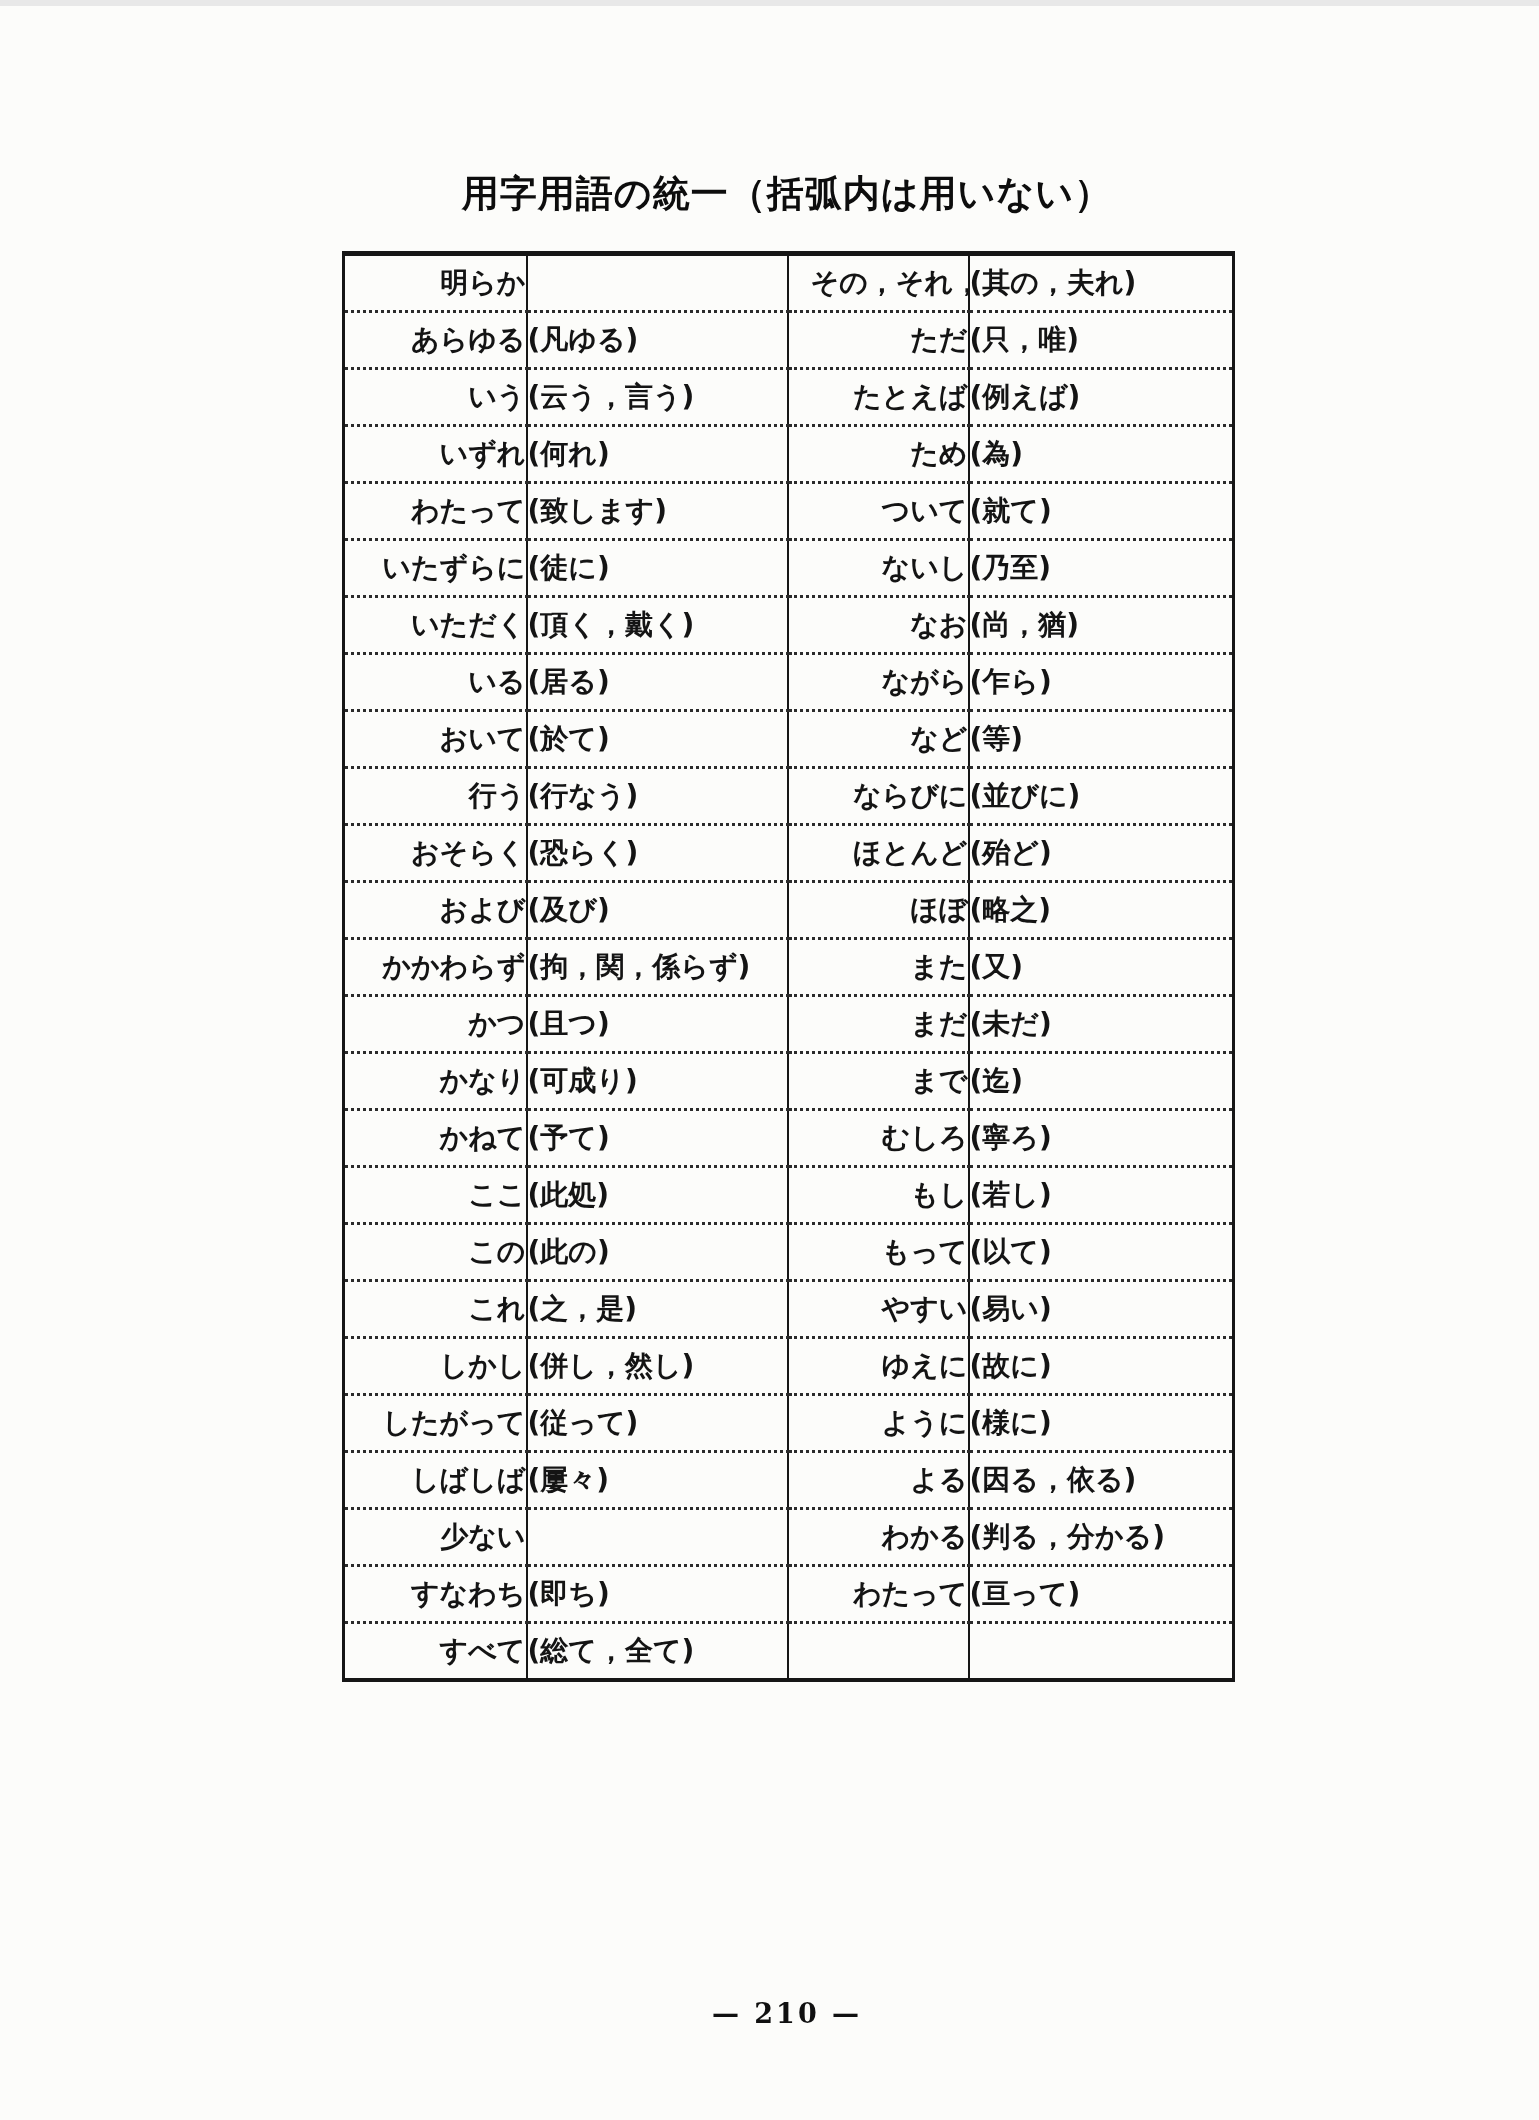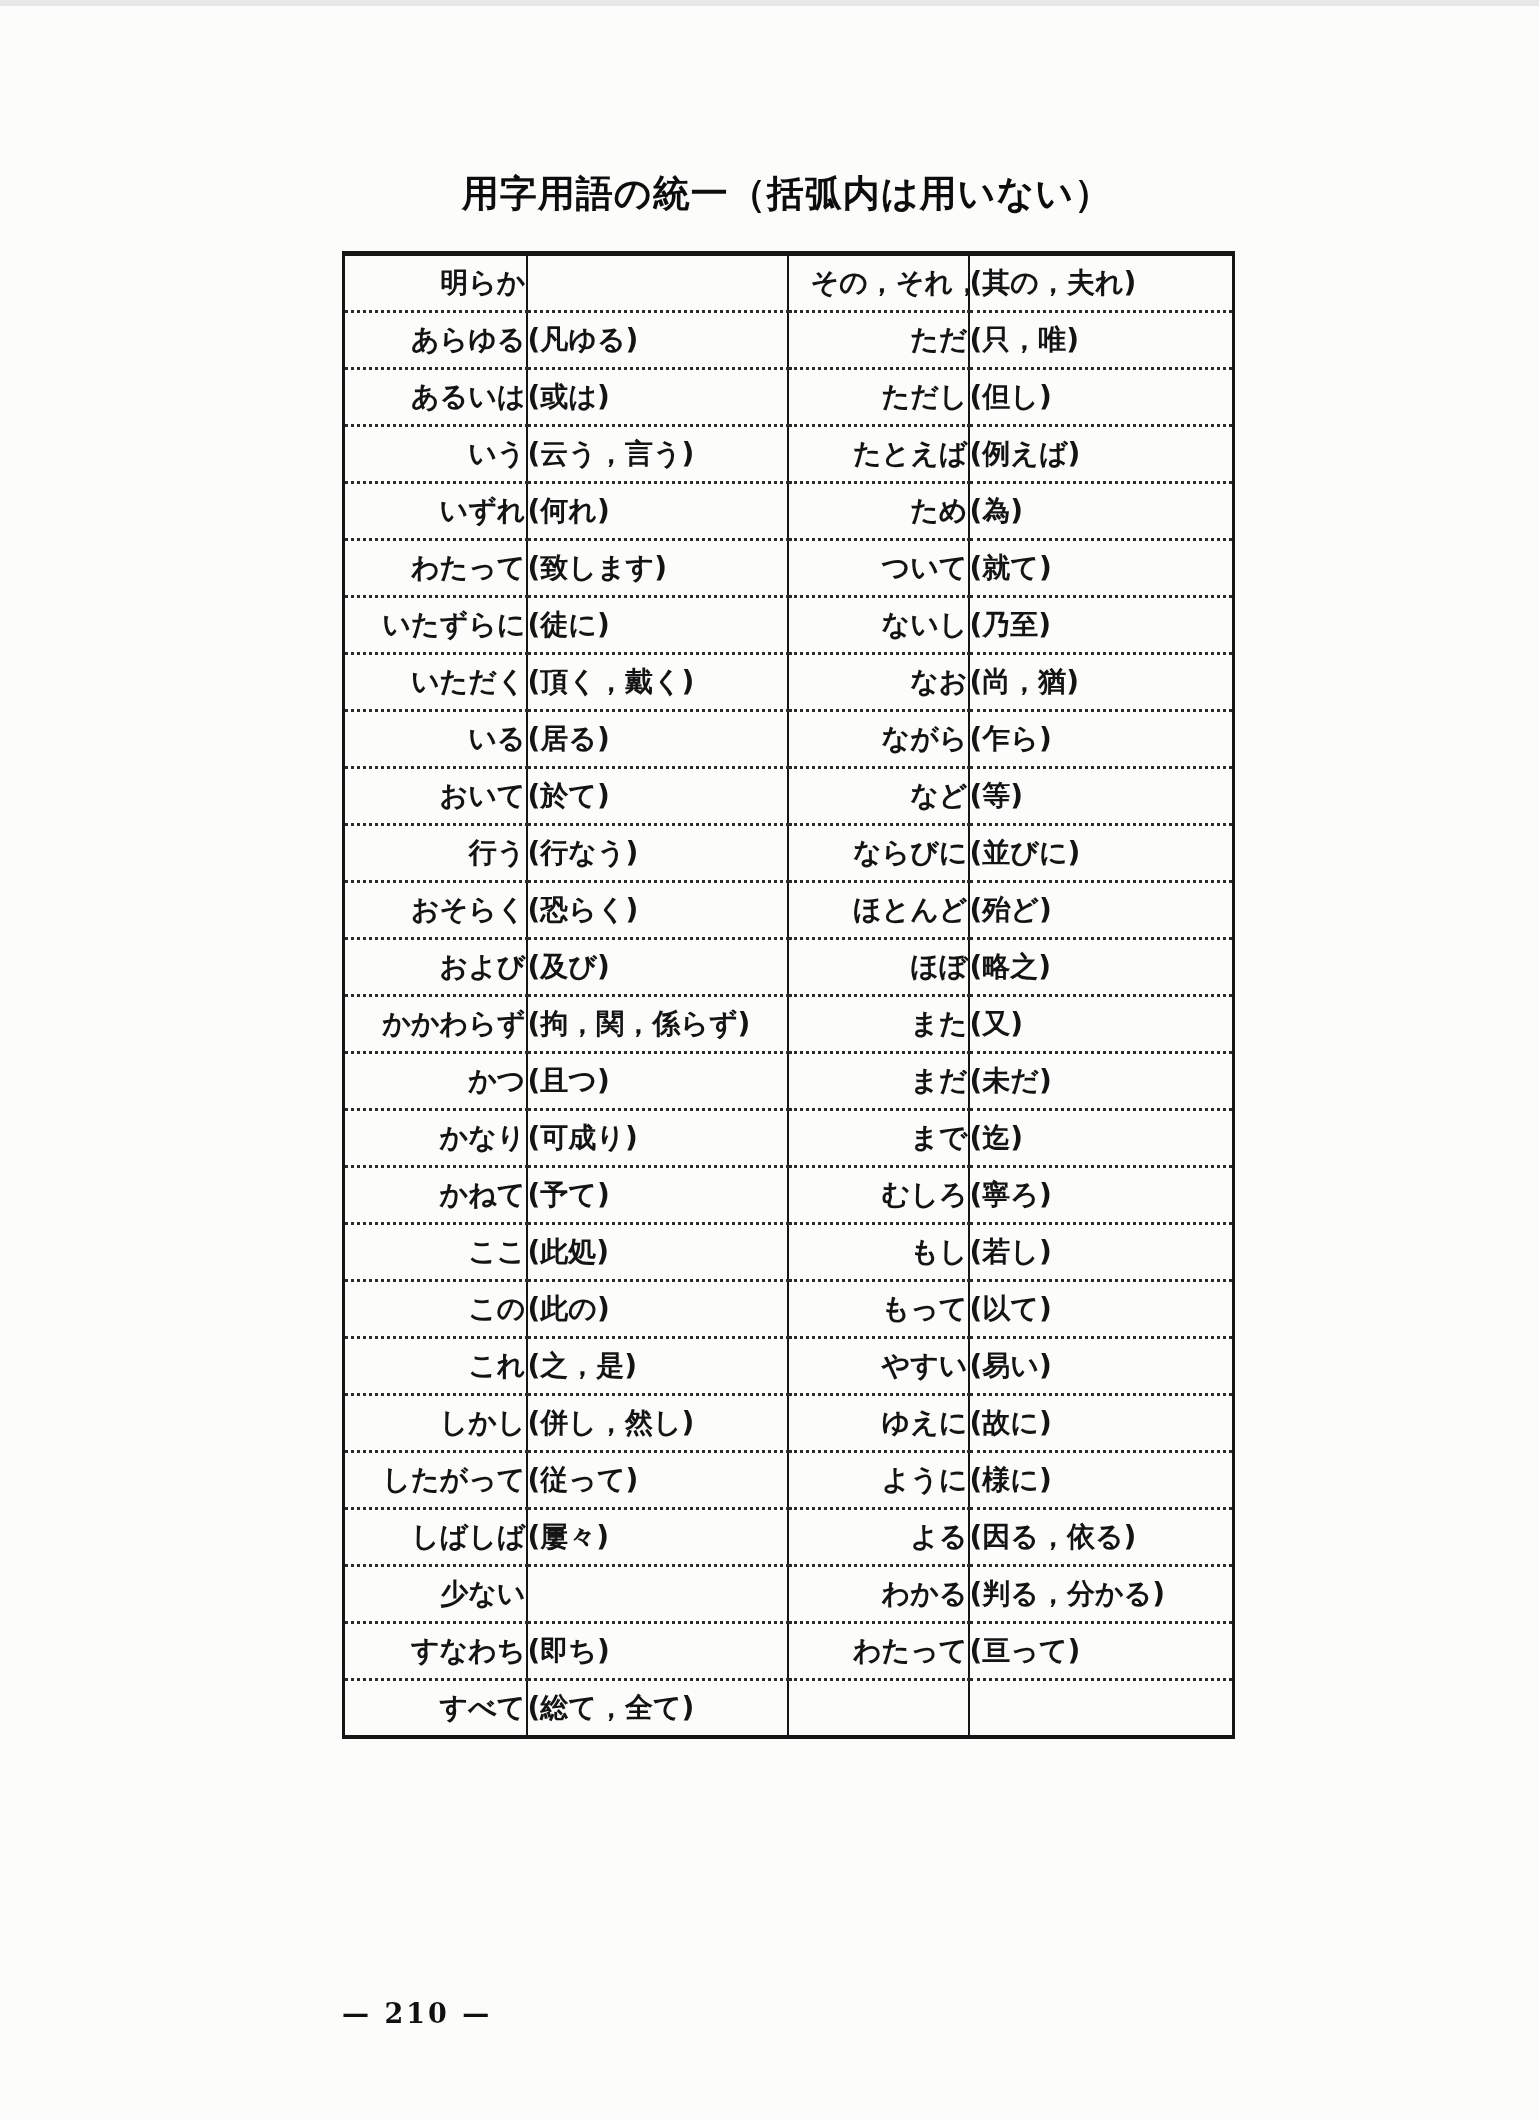--- a/index.html
+++ b/index.html
@@ -61,21 +61,21 @@
     text-align: right;
     padding-left: 22px;
   }
   .doc-table td.paren {
   }
   .footer {
     position: absolute;
     top: 1992px;
     left: 342px;
     width: 890px;
-    text-align: left;
+    text-align: center;
     font-size: 27px;
     font-weight: 700;
     letter-spacing: 3px;
     font-family: "DejaVu Serif", serif;
     color: #101010;
   }
 </style>
 </head>
 <body>
 
@@ -97,26 +97,20 @@
     <td class="c4 paren">(其の，夫れ)</td>
   </tr>
 
   <tr>
     <td class="c1 word">あらゆる</td>
     <td class="c2 paren">(凡ゆる)</td>
     <td class="c3 word">ただ</td>
     <td class="c4 paren">(只，唯)</td>
   </tr>
 
-  <tr>
-    <td class="c1 word">あるいは</td>
-    <td class="c2 paren">(或は)</td>
-    <td class="c3 word">ただし</td>
-    <td class="c4 paren">(但し)</td>
-  </tr>
 
   <tr>
     <td class="c1 word">いう</td>
     <td class="c2 paren">(云う，言う)</td>
     <td class="c3 word">たとえば</td>
     <td class="c4 paren">(例えば)</td>
   </tr>
 
   <tr>
     <td class="c1 word">いずれ</td>

